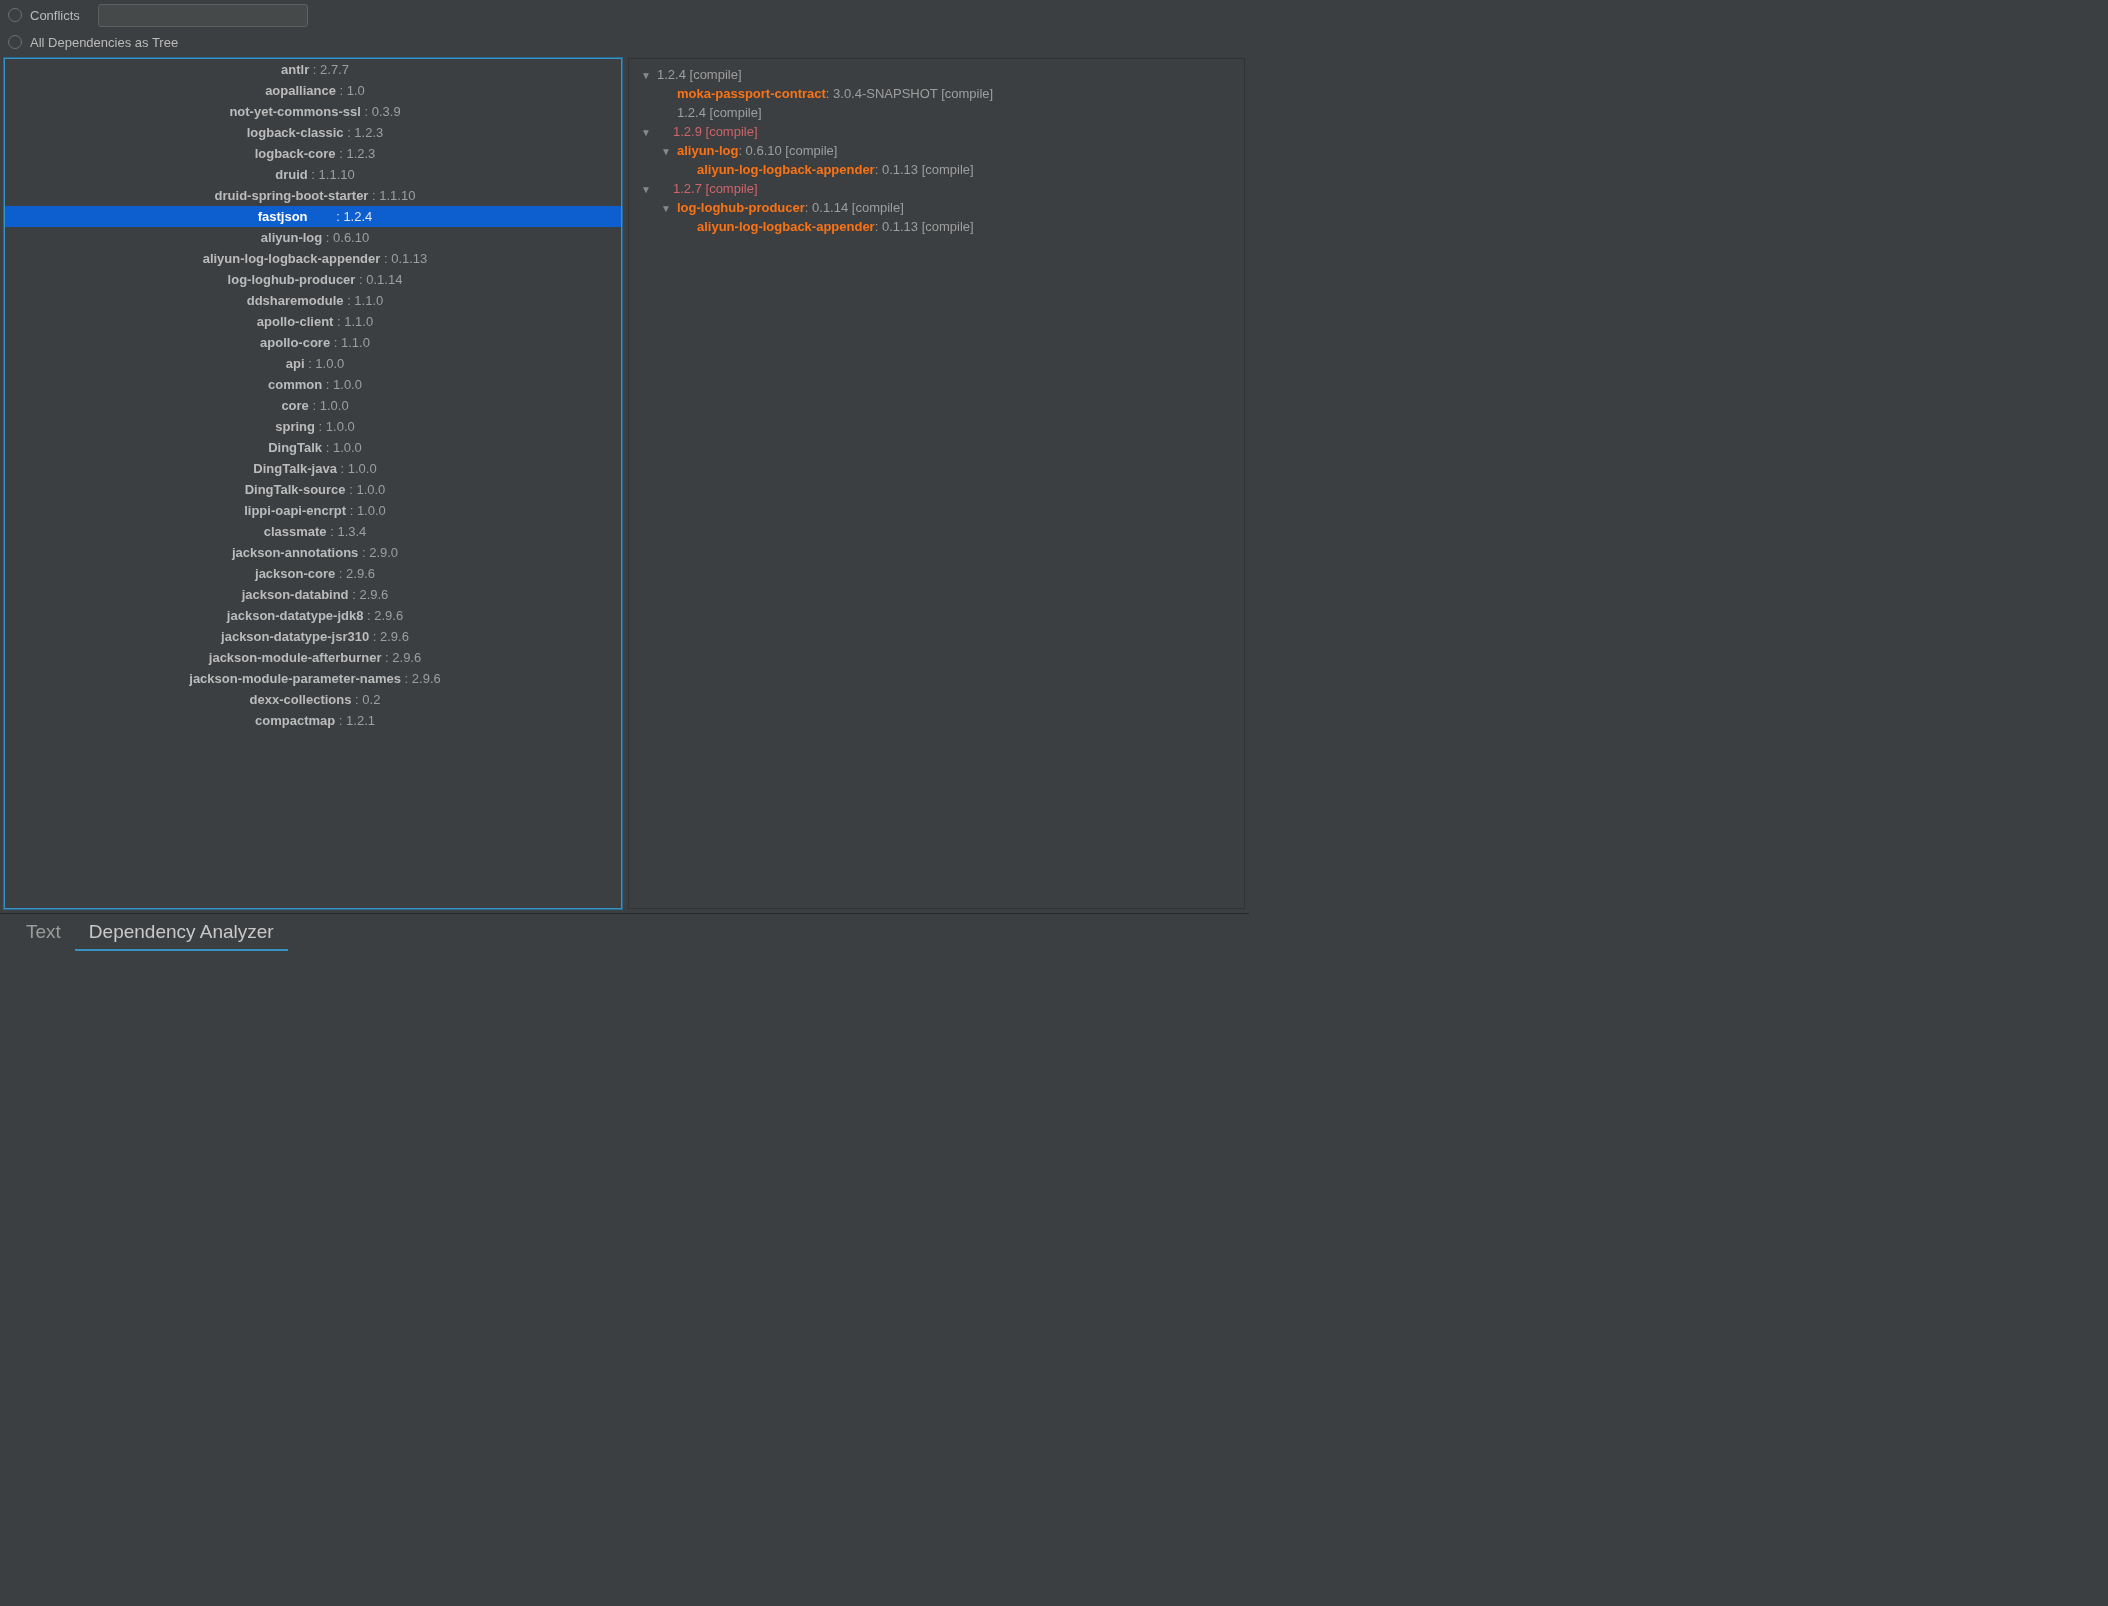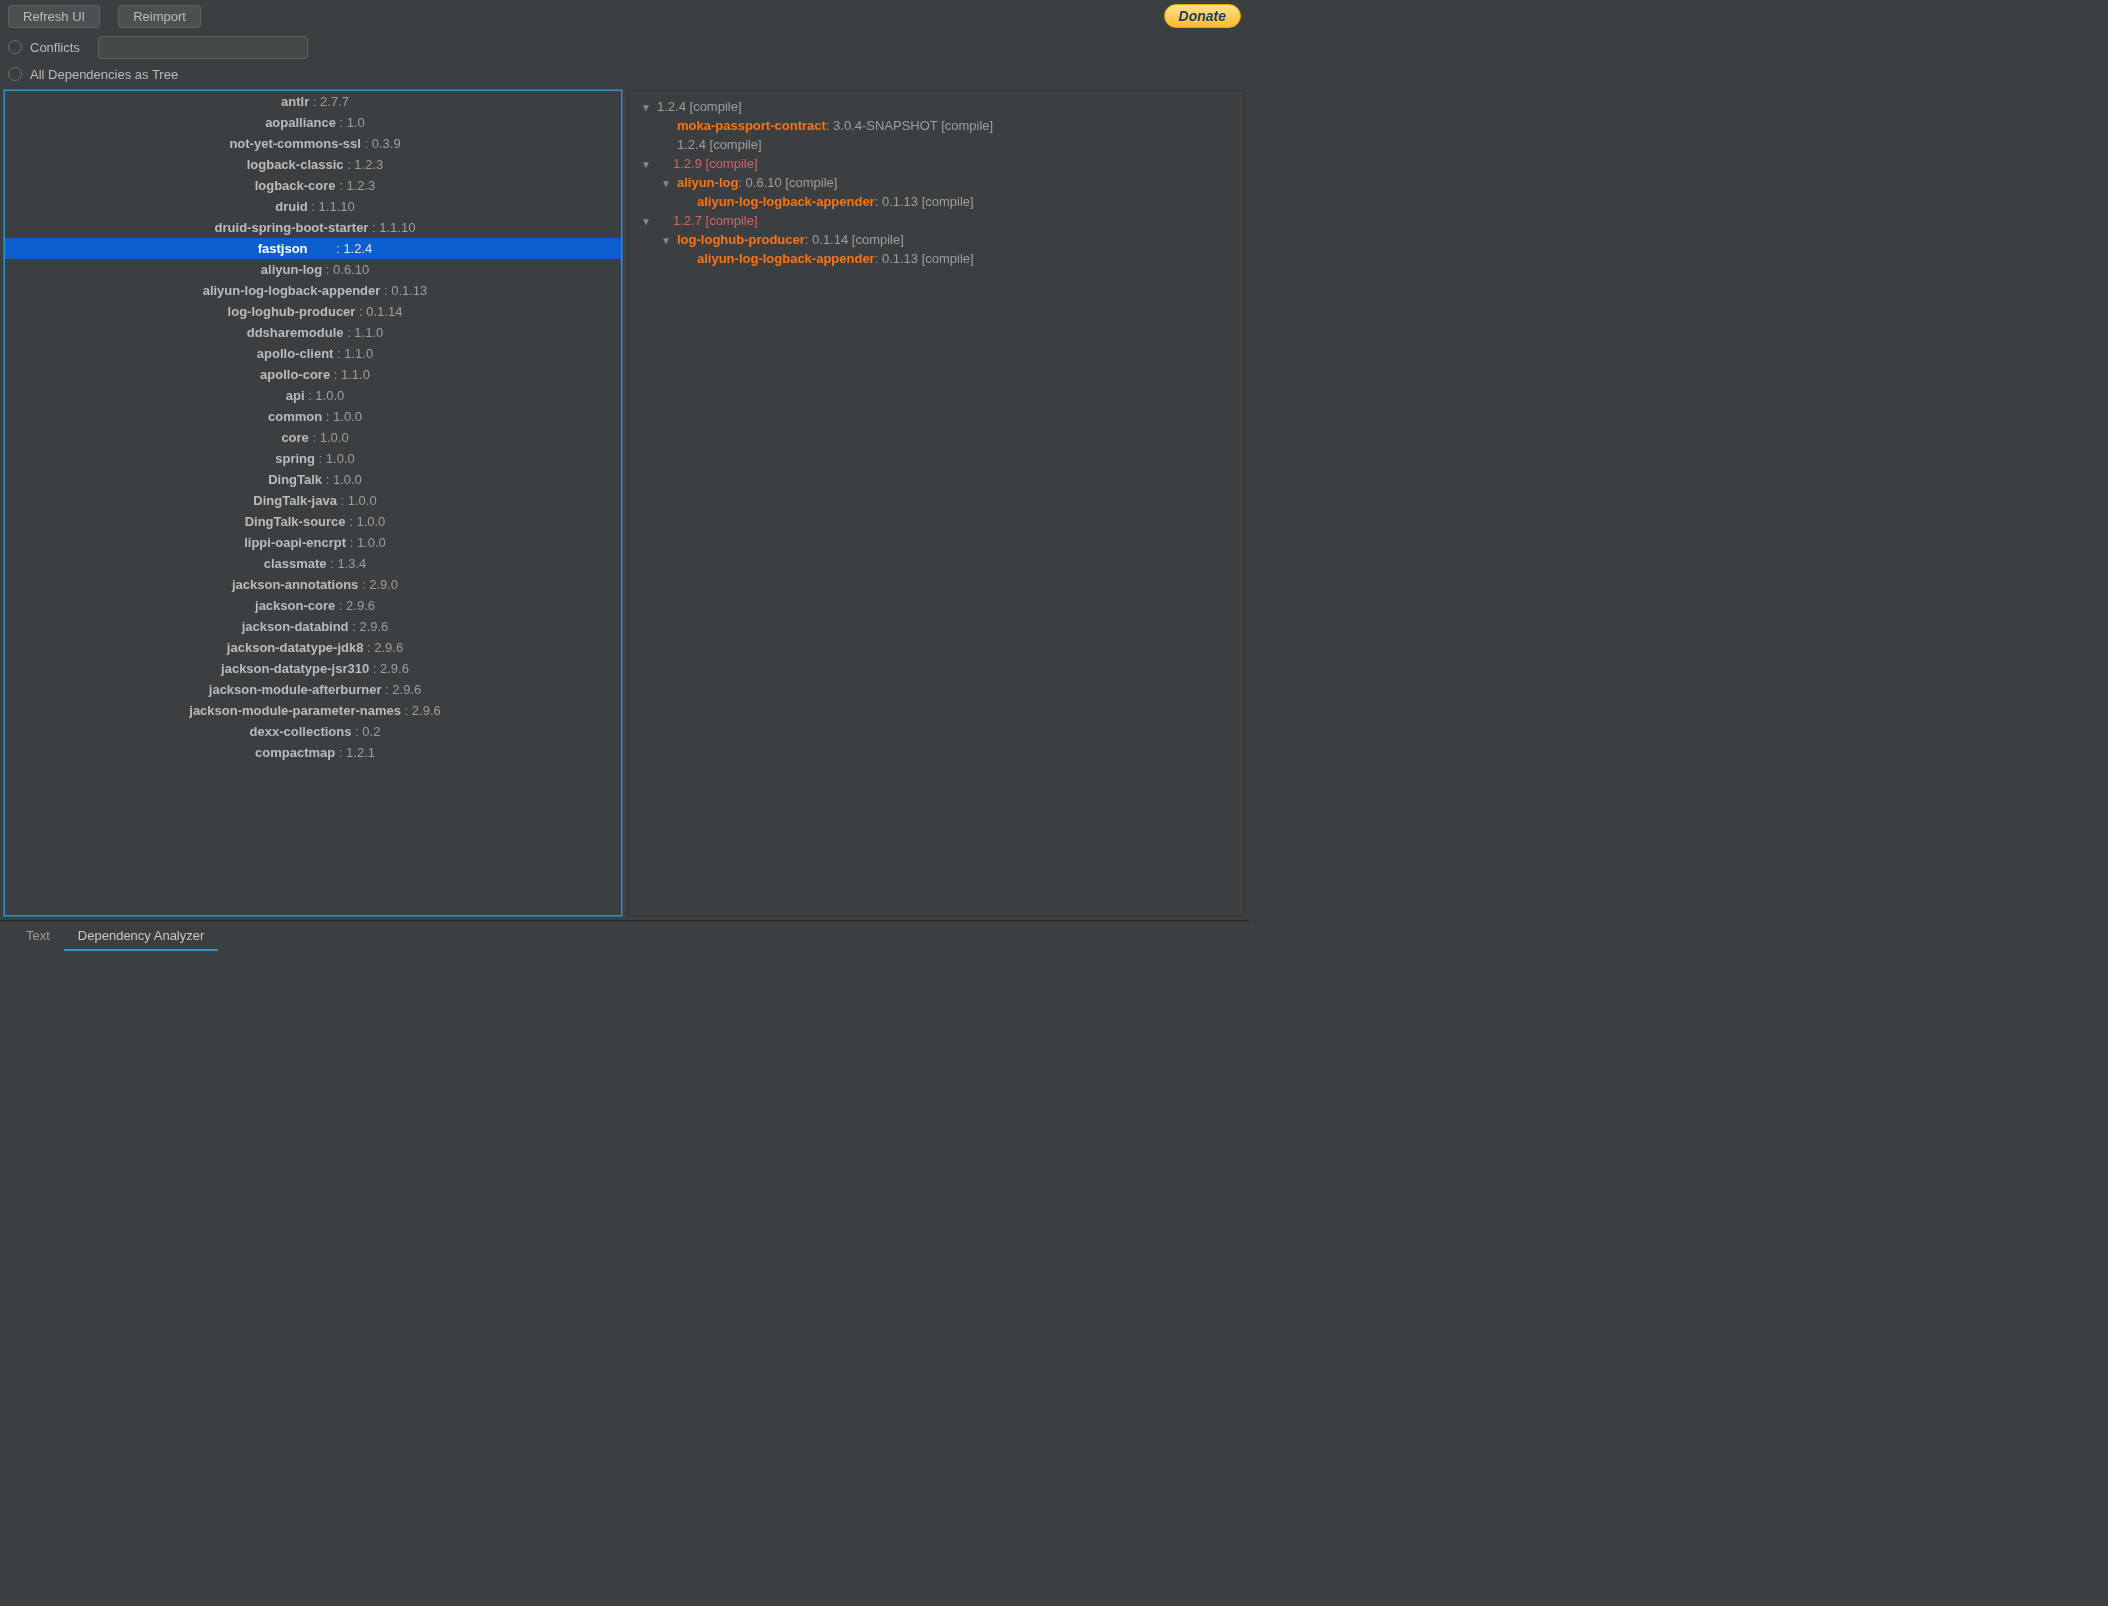--- a/index.html
+++ b/index.html
@@ -165,36 +165,31 @@
 .tabs {
   border-top: 1px solid #272727;
   display: flex;
   padding: 0 12px;
   background: #3c3f41;
 }
 .tab {
   padding: 7px 14px 6px;
   color: #9b9b9b;
   cursor: pointer;
-  font-size: 13px;
+  font-size: 19px;
 }
 .tab.active {
   color: #c8c8c8;
   border-bottom: 2px solid #3592c4;
 }
 </style>
 </head>
 <body>
 
 <div class="toolbar">
-  <div class="toolbar-row">
-    <button class="btn">Refresh UI</button>
-    <button class="btn">Reimport</button>
-    <div class="donate">Donate</div>
-  </div>
   <div class="toolbar-row">
     <div class="radio-group">
       <span class="radio"></span>
       <span>Conflicts</span>
     </div>
     <div class="search-wrap">
       <span class="search-icon">🔍</span>
       <input class="search-input" placeholder="" style="">
     </div>
   </div>

